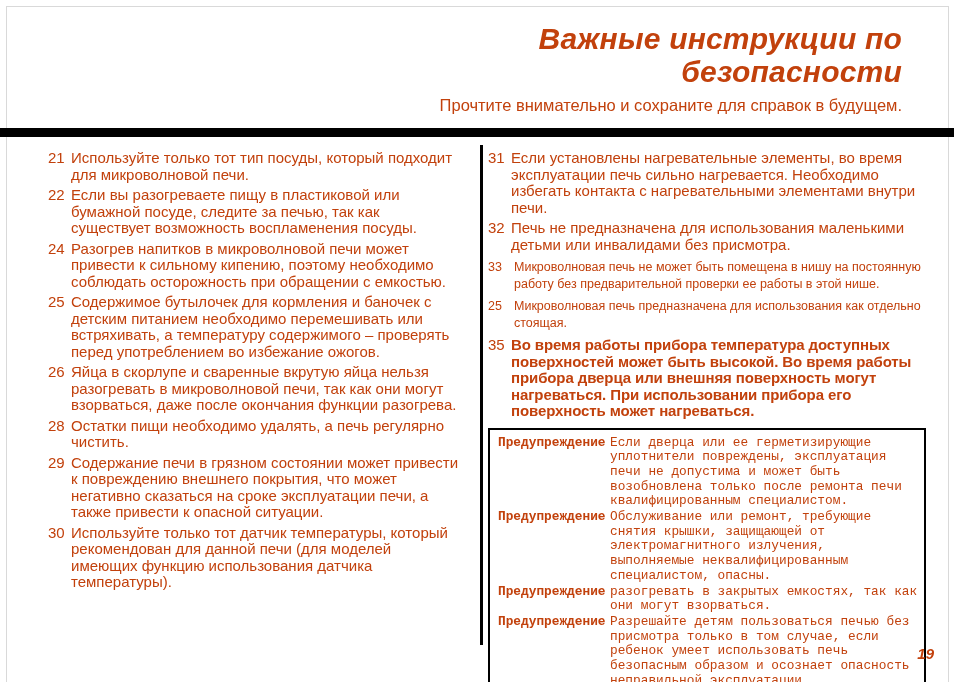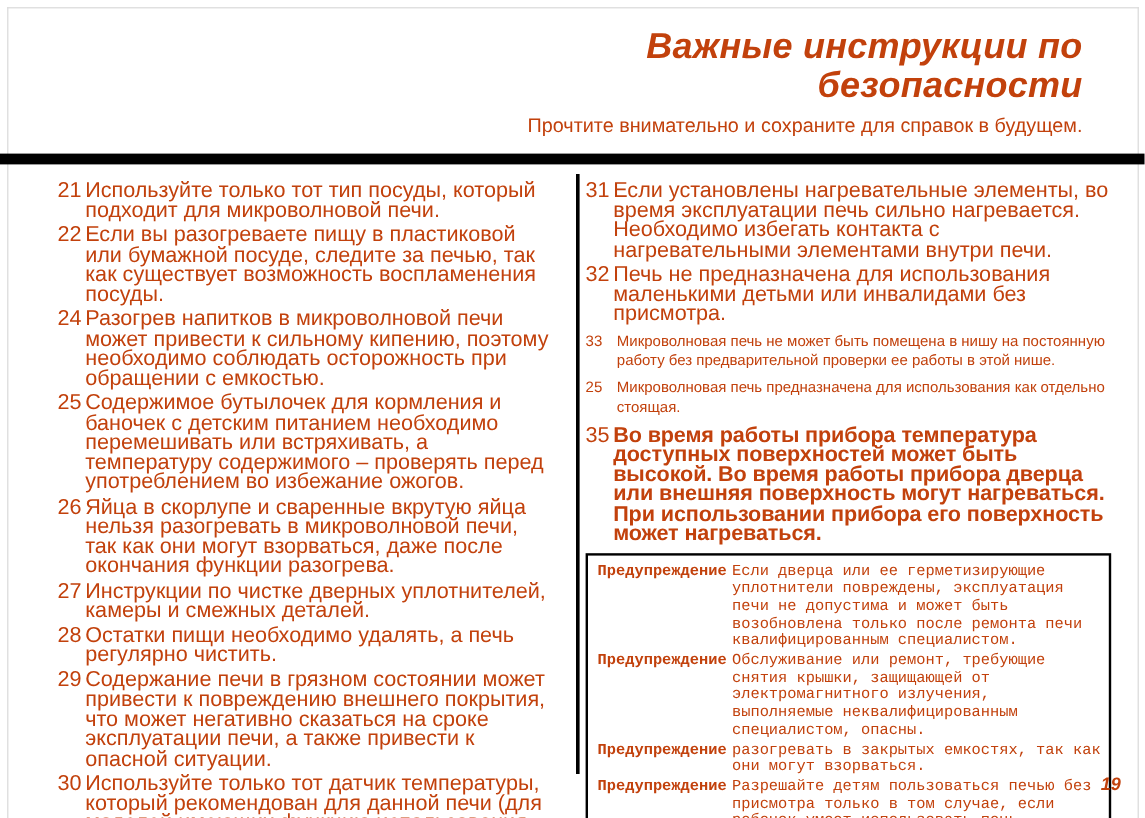--- a/index.html
+++ b/index.html
@@ -64,21 +64,21 @@
     position: absolute;
     top: 145px;
     left: 480px;
     width: 3px;
     height: 500px;
     background: #000000;
   }
   .item {
     display: flex;
     margin-bottom: 4px;
-    font-size: 18px;
+    font-size: 15px;
     line-height: 16.5px;
   }
   .item .num {
     flex: 0 0 23px;
   }
   .item .txt {
     flex: 1;
   }
   .item.small { font-size: 12.5px; }
   .item.small .num { flex-basis: 26px; }
@@ -144,24 +144,20 @@
     </div>
     <div class="item">
       <span class="num">25</span>
       <span class="txt">Содержимое бутылочек для кормления и баночек с детским питанием необходимо перемешивать или встряхивать, а температуру содержимого – проверять перед употреблением во избежание ожогов.</span>
     </div>
     <div class="item">
       <span class="num">26</span>
       <span class="txt">Яйца в скорлупе и сваренные вкрутую яйца нельзя разогревать в микроволновой печи, так как они могут взорваться, даже после окончания функции разогрева.</span>
     </div>
     <div class="item">
-      <span class="num">27</span>
-      <span class="txt">Инструкции по чистке дверных уплотнителей, камеры и смежных деталей.</span>
-    </div>
-    <div class="item">
       <span class="num">28</span>
       <span class="txt">Остатки пищи необходимо удалять, а печь регулярно чистить.</span>
     </div>
     <div class="item">
       <span class="num">29</span>
       <span class="txt">Содержание печи в грязном состоянии может привести к повреждению внешнего покрытия, что может негативно сказаться на сроке эксплуатации печи, а также привести к опасной ситуации.</span>
     </div>
     <div class="item">
       <span class="num">30</span>
       <span class="txt">Используйте только тот датчик температуры, который рекомендован для данной печи (для моделей имеющих функцию использования датчика температуры).</span>

